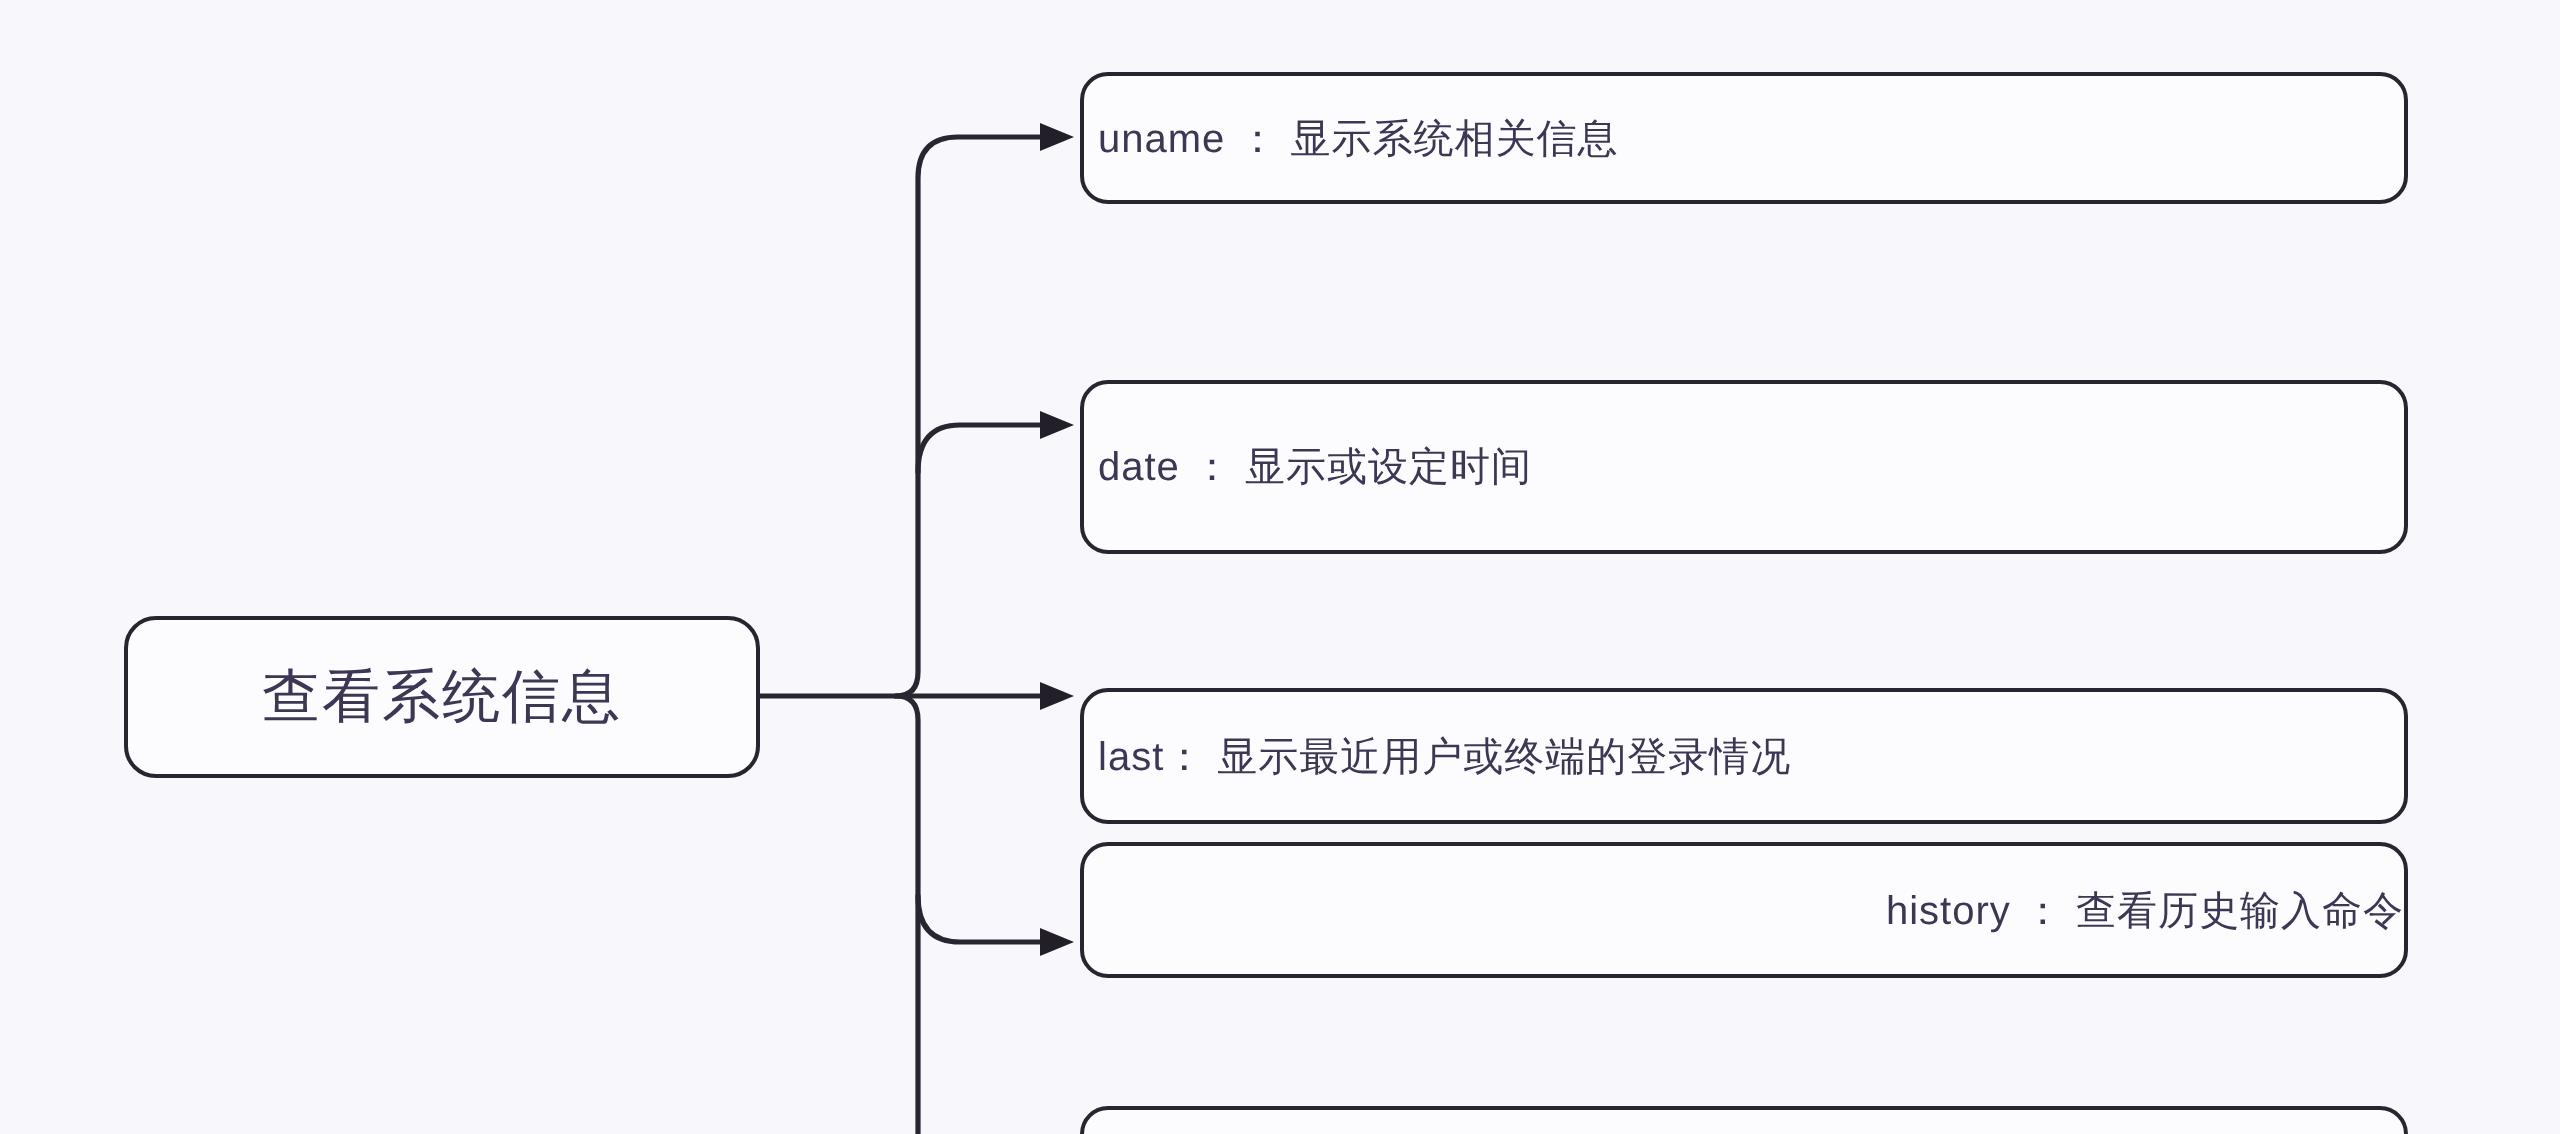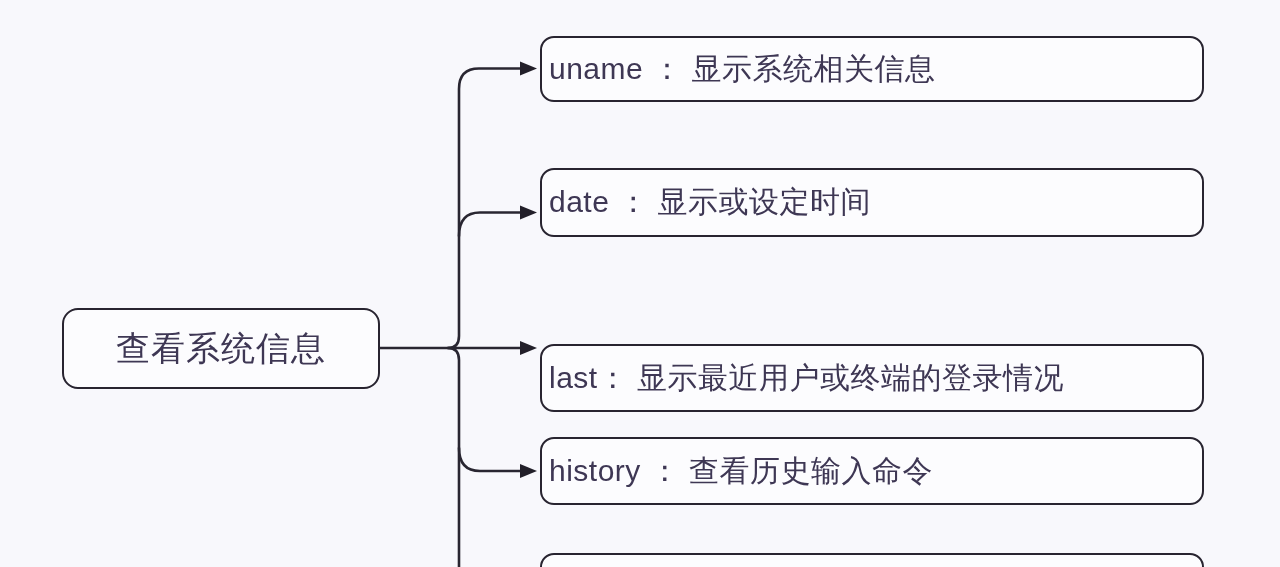--- a/index.html
+++ b/index.html
@@ -36,35 +36,35 @@
     white-space: nowrap;
     overflow: hidden;
   }
   .root-node {
     left: 62px;
     top: 308px;
     width: 318px;
     height: 81px;
     border-radius: 16px;
     justify-content: center;
-    font-size: 34px;
+    font-size: 29px;
     letter-spacing: 1px;
   }
   .branch-node {
     left: 540px;
     width: 664px;
     border-radius: 14px;
     padding-left: 7px;
-    font-size: 30px;
+    font-size: 20px;
     letter-spacing: 0.5px;
   }
   .n1 { top: 36px;  height: 66px; }
-  .n2 { top: 168px; height: 69px; }
+  .n2 { top: 190px; height: 87px; }
   .n3 { top: 314px; height: 68px; margin-top: 30px; }
-  .n4 { top: 437px; height: 68px; }
+  .n4 { top: 421px; height: 68px; justify-content: flex-end; }
   .n5 { top: 553px; height: 70px; }
   .node-label { display: inline-block; }
 </style>
 </head>
 <body>
 
 <div id="canvas">
 
   <svg id="connectors" viewBox="0 0 1280 567" xmlns="http://www.w3.org/2000/svg">
     <g stroke="#292631" stroke-width="2.6" fill="none" stroke-linecap="round">

